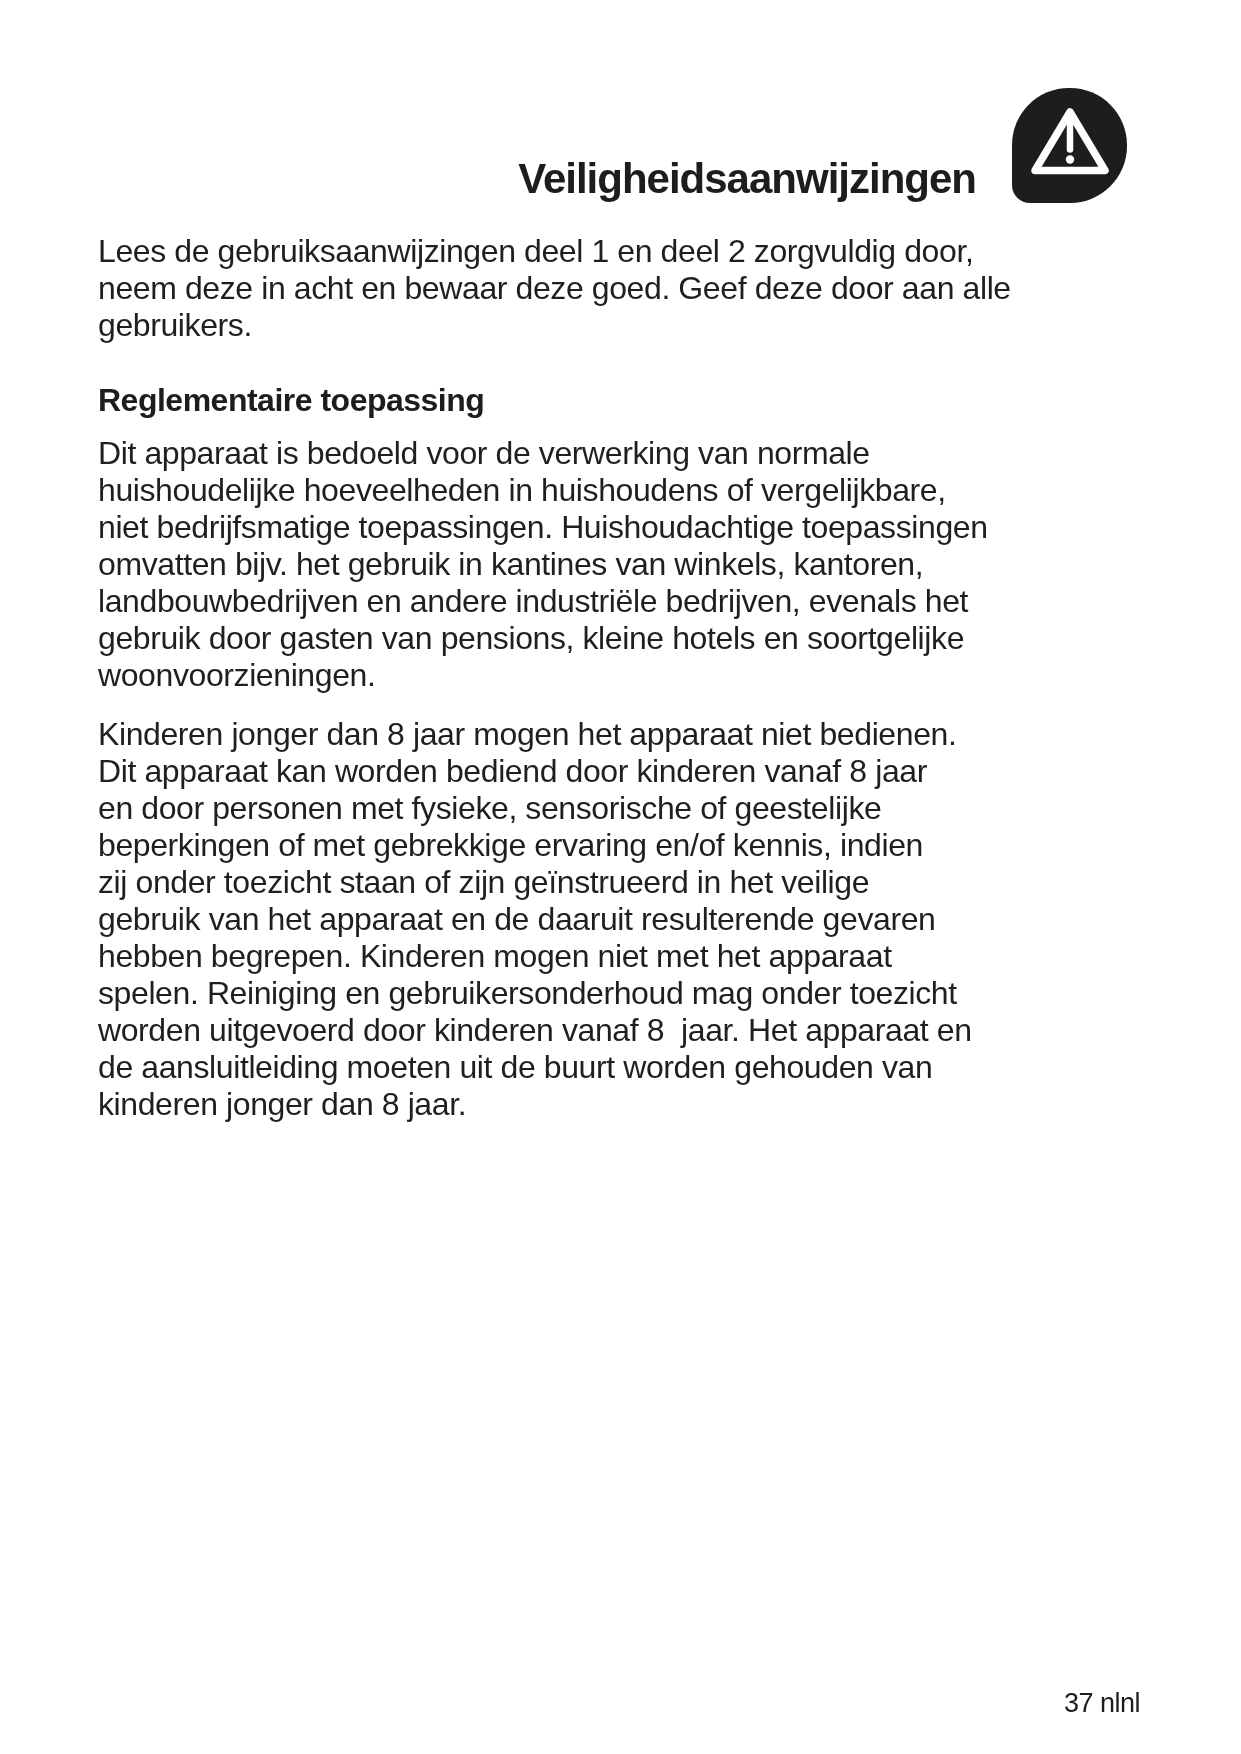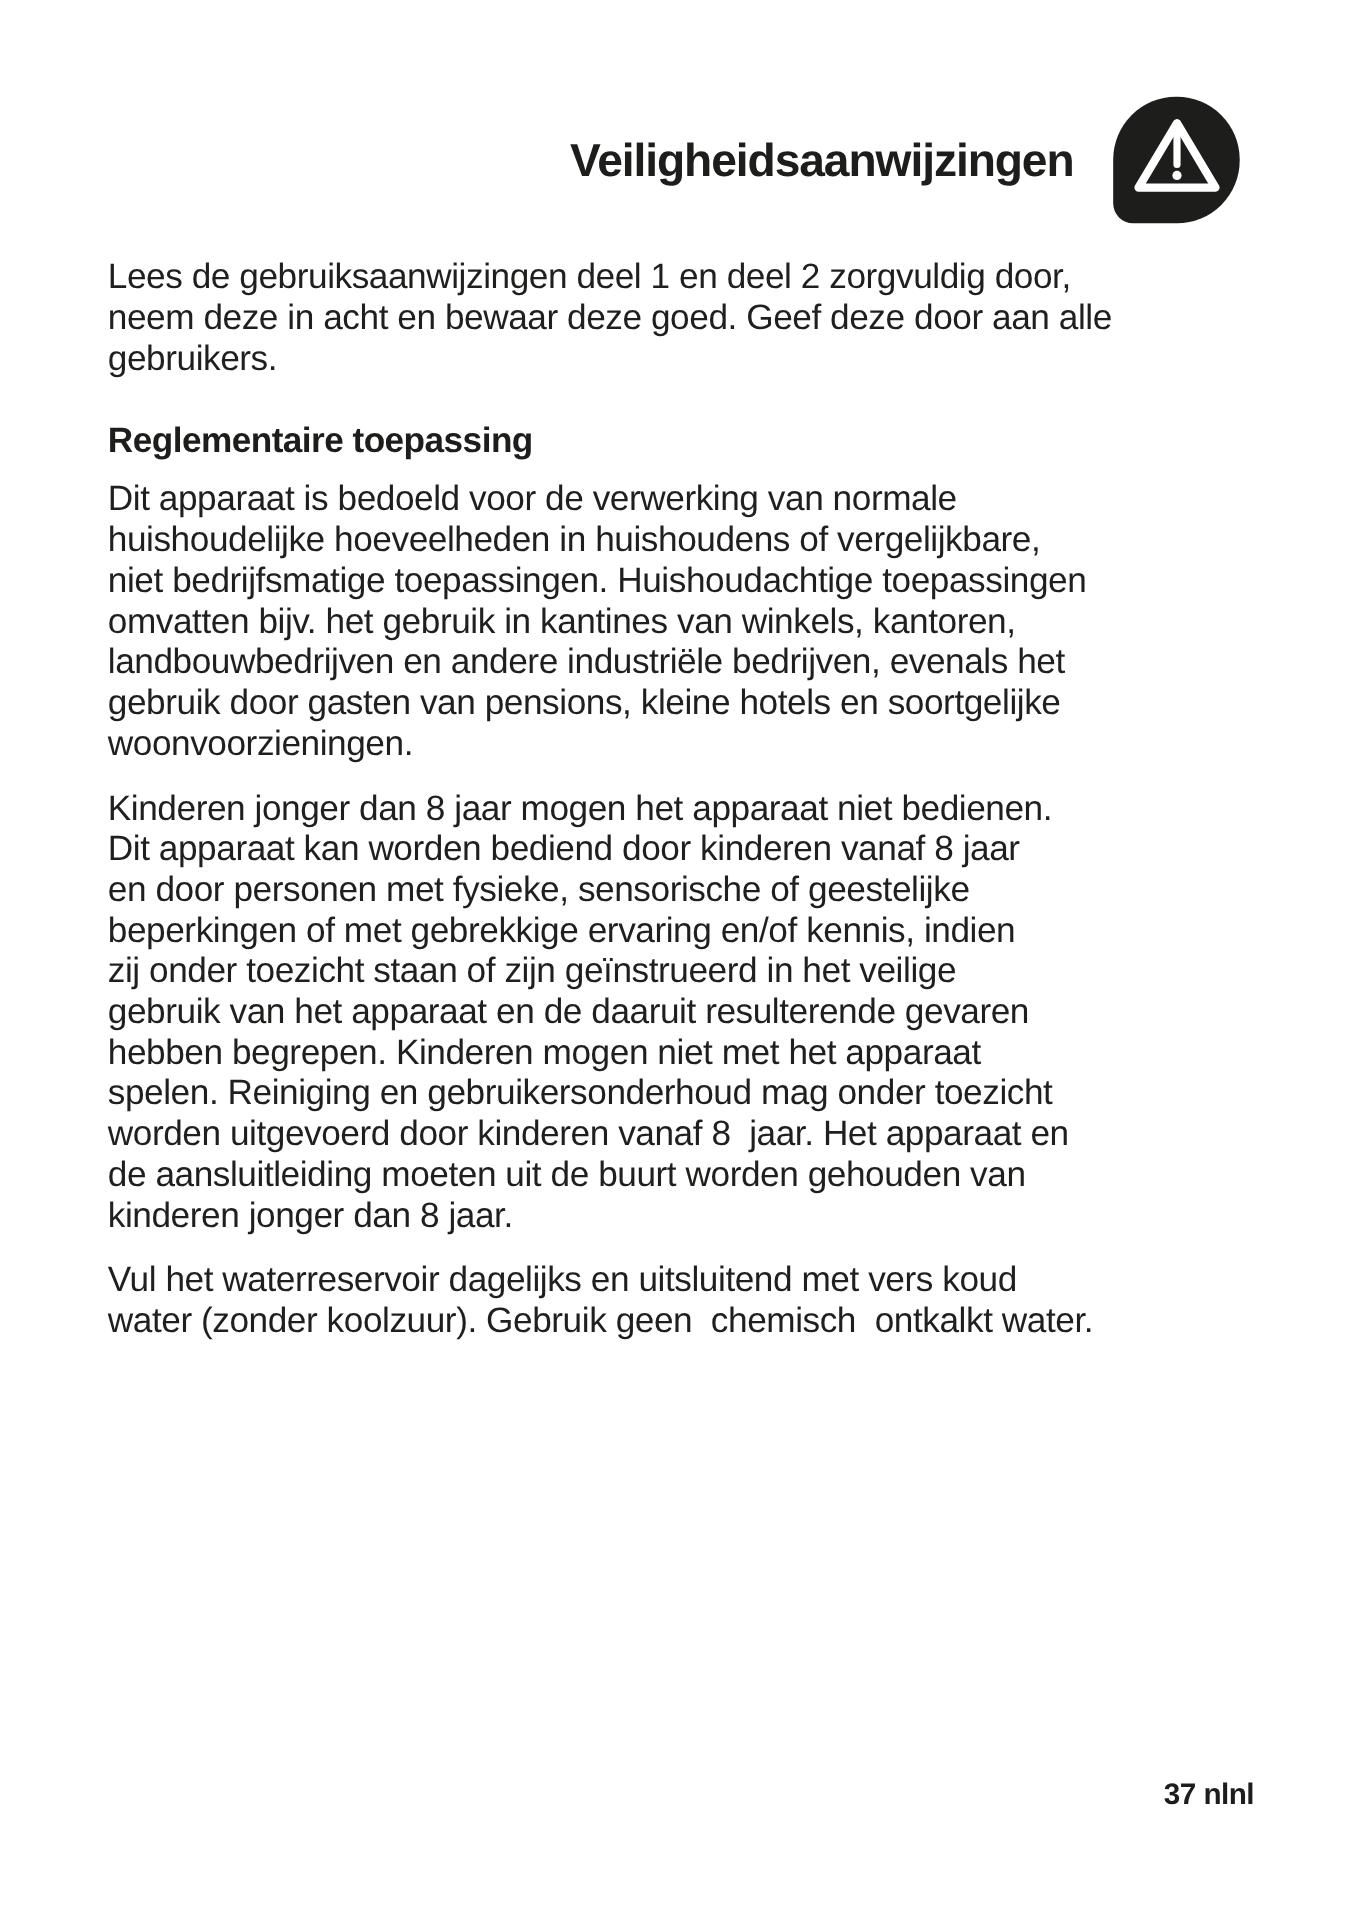--- a/index.html
+++ b/index.html
@@ -19,21 +19,21 @@
   .page {
     position: absolute;
     inset: 0;
     padding: 88px 114px 0 98px;
     box-sizing: border-box;
   }
   
   .header {
     display: flex;
     justify-content: flex-end;
-    align-items: center;
+    align-items: flex-end;
     height: 115px;
   }
   .page-title {
     font-size: 42px;
     font-weight: bold;
     letter-spacing: -1px;
     color: #1d1d1b;
     margin-right: 36px;
     white-space: nowrap;
   }
@@ -65,24 +65,24 @@
     font-size: 32px;
     line-height: 37px;
     letter-spacing: -0.4px;
     white-space: pre-wrap;
     color: #1f1f1d;
   }
   h2 + p { margin-top: 16px; }
   
   .footer {
     position: absolute;
-    top: 1616px;
+    top: 1688px;
     right: 101px;
     font-size: 27px;
-    font-weight: bold;
+    font-weight: normal;
     letter-spacing: -0.5px;
     color: #1d1d1b;
   }
 </style>
 </head>
 <body>
 
 <div class="page">
 
   <div class="header">
@@ -117,22 +117,20 @@
 Dit apparaat kan worden bediend door kinderen vanaf 8 jaar
 en door personen met fysieke, sensorische of geestelijke
 beperkingen of met gebrekkige ervaring en/of kennis, indien
 zij onder toezicht staan of zijn geïnstrueerd in het veilige
 gebruik van het apparaat en de daaruit resulterende gevaren
 hebben begrepen. Kinderen mogen niet met het apparaat
 spelen. Reiniging en gebruikersonderhoud mag onder toezicht
 worden uitgevoerd door kinderen vanaf 8  jaar. Het apparaat en
 de aansluitleiding moeten uit de buurt worden gehouden van
 kinderen jonger dan 8 jaar.</p>
-      <p>Vul het waterreservoir dagelijks en uitsluitend met vers koud
-water (zonder koolzuur). Gebruik geen  chemisch  ontkalkt water.</p>
     </div>
 
     <div class="section">
     </div>
 
   </div>
 
 </div>
 
 <div class="footer">37 nlnl</div>

